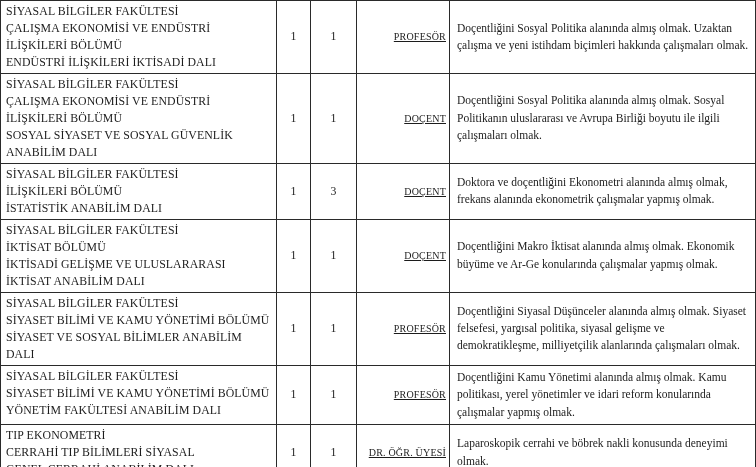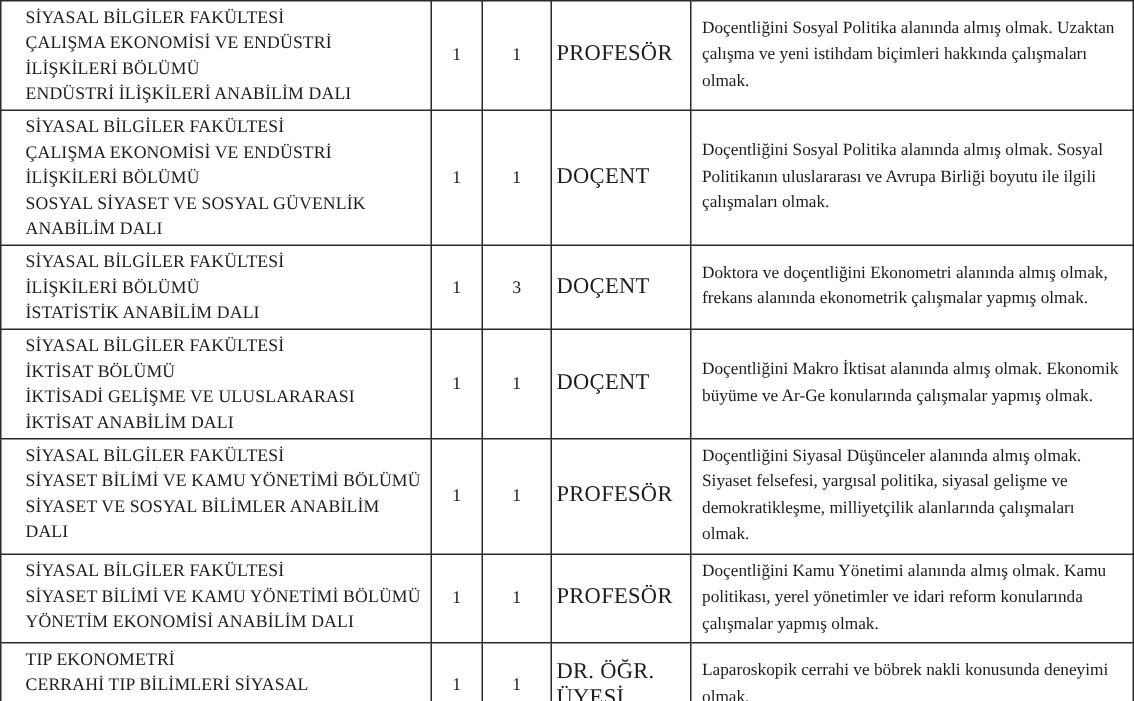--- a/index.html
+++ b/index.html
@@ -19,21 +19,21 @@
     width: 756px;
     background: #ffffff;
   }
   table.positions td {
     border: 1px solid #2a2a2a;
     overflow: hidden;
   }
   td.unit-cell {
     width: 266px;
     vertical-align: top;
-    padding: 2px 4px 2px 16px;
+    padding: 2px 4px 2px 5px;
     font-size: 11.8px;
     line-height: 1.44;
     letter-spacing: 0.1px;
   }
   td.unit-cell div {
     margin: 0;
   }
   td.grade-cell {
     width: 31px;
     text-align: center;
@@ -41,45 +41,46 @@
     font-size: 11.8px;
   }
   td.count-cell {
     width: 43px;
     text-align: center;
     vertical-align: middle;
     font-size: 11.8px;
   }
   td.title-cell {
     width: 86px;
-    text-align: left;
+    text-align: right;
     vertical-align: middle;
-    font-size: 15px;
+    font-size: 10px;
     padding: 0 3px;
     letter-spacing: 0.2px;
+    text-decoration: underline;
   }
   td.req-cell {
     vertical-align: middle;
     padding: 3px 6px 3px 7px;
     font-size: 11.5px;
     line-height: 1.52;
     margin-top: 40px;
   }
 </style>
 </head>
 <body>
 
 <table class="positions">
   <tbody>
 
     <tr style="height:68px;">
       <td class="unit-cell">
         <div>SİYASAL BİLGİLER FAKÜLTESİ</div>
         <div>ÇALIŞMA EKONOMİSİ VE ENDÜSTRİ İLİŞKİLERİ BÖLÜMÜ</div>
-        <div>ENDÜSTRİ İLİŞKİLERİ ANABİLİM DALI</div>
+        <div>ENDÜSTRİ İLİŞKİLERİ İKTİSADİ DALI</div>
       </td>
       <td class="grade-cell">1</td>
       <td class="count-cell">1</td>
       <td class="title-cell">PROFESÖR</td>
       <td class="req-cell">Doçentliğini Sosyal Politika alanında almış olmak. Uzaktan çalışma ve yeni istihdam biçimleri hakkında çalışmaları olmak.</td>
     </tr>
 
     <tr style="height:84px;">
       <td class="unit-cell">
         <div>SİYASAL BİLGİLER FAKÜLTESİ</div>
@@ -125,21 +126,21 @@
       <td class="grade-cell">1</td>
       <td class="count-cell">1</td>
       <td class="title-cell">PROFESÖR</td>
       <td class="req-cell">Doçentliğini Siyasal Düşünceler alanında almış olmak. Siyaset felsefesi, yargısal politika, siyasal gelişme ve demokratikleşme, milliyetçilik alanlarında çalışmaları olmak.</td>
     </tr>
 
     <tr style="height:56px;">
       <td class="unit-cell">
         <div>SİYASAL BİLGİLER FAKÜLTESİ</div>
         <div>SİYASET BİLİMİ VE KAMU YÖNETİMİ BÖLÜMÜ</div>
-        <div>YÖNETİM EKONOMİSİ ANABİLİM DALI</div>
+        <div>YÖNETİM FAKÜLTESİ ANABİLİM DALI</div>
       </td>
       <td class="grade-cell">1</td>
       <td class="count-cell">1</td>
       <td class="title-cell">PROFESÖR</td>
       <td class="req-cell">Doçentliğini Kamu Yönetimi alanında almış olmak. Kamu politikası, yerel yönetimler ve idari reform konularında çalışmalar yapmış olmak.</td>
     </tr>
 
     <tr style="height:45px;">
       <td class="unit-cell">
         <div>TIP EKONOMETRİ</div>

